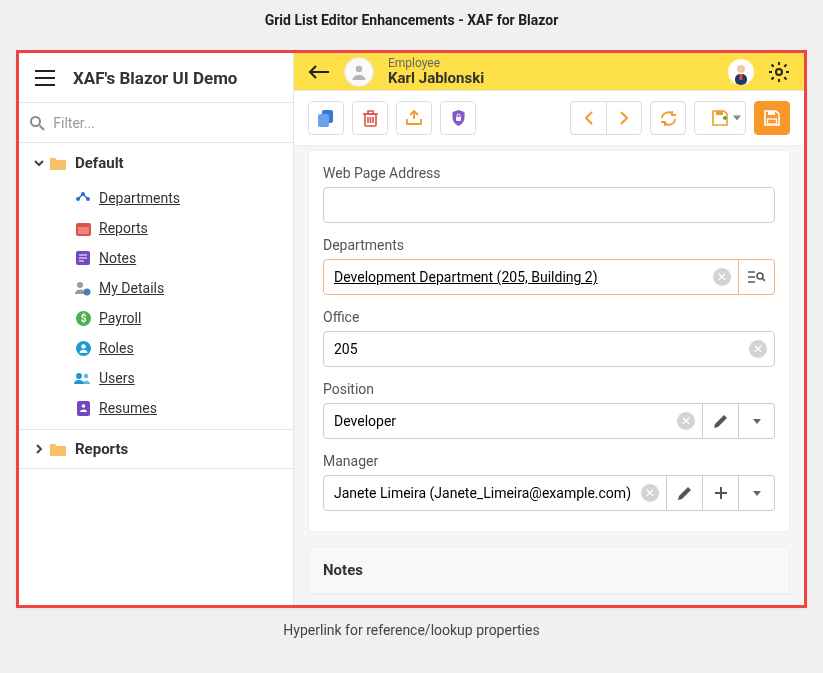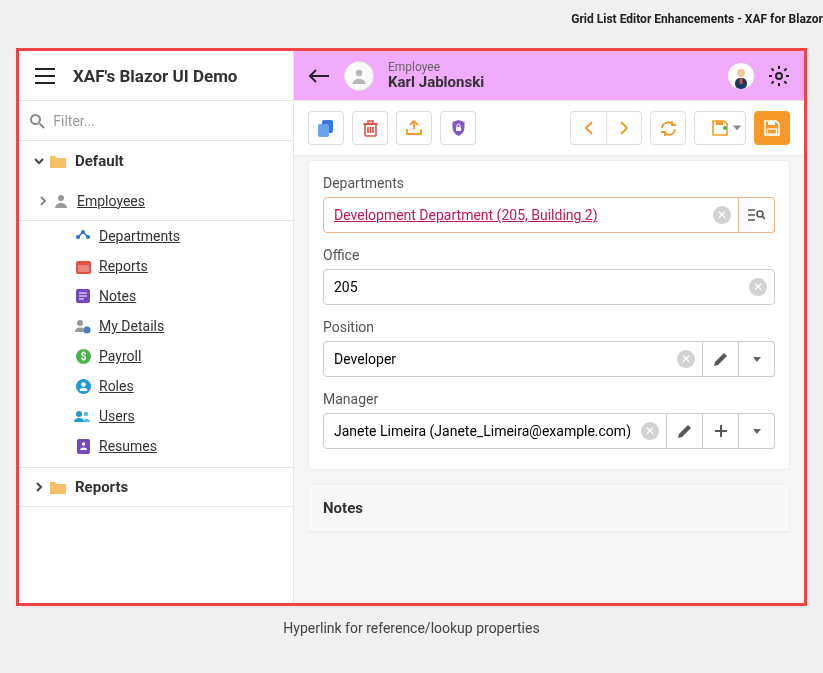--- a/index.html
+++ b/index.html
@@ -1,17 +1,17 @@
 <!DOCTYPE html>
 <html><head>
 <meta charset="utf-8">
 <style>
   * { box-sizing: border-box; margin: 0; padding: 0; font-family: -apple-system, BlinkMacSystemFont, "Segoe UI", Roboto, Arial, sans-serif; }
   body { background: #f0f0f0; width: 823px; height: 673px; overflow: hidden; font-size: 14px; color: #333; }
-  .page-title { text-align: right; font-weight: 700; font-size: 12px; padding: 12px 0 22px; color: #202020; }
+  .page-title { text-align: center; font-weight: 700; font-size: 14px; padding: 12px 8px 22px; color: #202020; }
   .app { background: #fff; margin: 0 16px; height: 558px; display: flex; border: 3px solid #ef4444; box-shadow: 0 1px 3px rgba(0,0,0,0.06); }
 
   
   .sidebar { width: 275px; border-right: 1px solid #e5e5e5; display: flex; flex-direction: column; }
   .main { flex: 1; display: flex; flex-direction: column; min-width: 0; background: #f5f5f5; }
 
   .sb-top { display: flex; align-items: center; height: 50px; padding: 0 10px 0 8px; border-bottom: 1px solid #e5e5e5; }
   .hamburger { font-size: 20px; padding: 4px 8px; cursor: pointer; }
   .app-title { font-weight: 700; font-size: 17px; margin-left: 10px; }
 
@@ -29,21 +29,21 @@
   .tree-sep { border-top: 1px solid #e5e5e5; border-bottom: 1px solid #e5e5e5; }
 
   .tree-item { display: flex; align-items: center; height: 30px; padding-left: 54px; cursor: pointer; font-size: 14px; }
   .tree-item .iicon { width: 20px; display: inline-flex; justify-content: center; margin-right: 6px; font-size: 14px; }
   .tree-item .label { text-decoration: underline; }
 
   .emp-row { border-bottom: 1px solid #e5e5e5; }
   .emp-row .chev { color: #888; }
 
   
-  .mh { display: flex; align-items: center; height: 50px; padding: 0 14px; gap: 14px; background: #f0abfc; border-bottom: 1px solid #e5e5e5; }
+  .mh { display: flex; align-items: center; height: 38px; padding: 0 14px; gap: 14px; background: #fde047; border-bottom: 1px solid #e5e5e5; }
   .back { font-size: 20px; cursor: pointer; }
   .avatar-chip { width: 30px; height: 30px; border-radius: 50%; border: 1px solid #e3e3e3; display: flex; align-items: center; justify-content: center; color: #888; background: #fafafa; }
   .crumb .type { font-size: 12px; color: #666; line-height: 1; }
   .crumb .name { font-weight: 700; font-size: 15px; line-height: 1.2; }
   .mh-spacer { flex: 1; }
   .user-avatar { width: 26px; height: 26px; border-radius: 50%; background: #fff; display: flex; align-items: flex-end; justify-content: center; overflow: hidden; }
   .gear { font-size: 20px; cursor: pointer; }
 
   
   .toolbar { display: flex; align-items: center; padding: 10px 14px; gap: 8px; background: #fff; border-bottom: 1px solid #eee; }
@@ -57,21 +57,21 @@
   .tbtn.split { width: 52px; position: relative; }
   .tbtn.split::after { content: ""; position: absolute; right: 4px; top: 50%; transform: translateY(-50%); border-left: 4px solid transparent; border-right: 4px solid transparent; border-top: 5px solid #888; }
 
   
   .form-scroll { flex: 1; overflow: auto; padding: 4px 14px 0; }
   .card { background: #fff; border: 1px solid #eee; border-radius: 4px; padding: 14px 14px 20px; margin-bottom: 14px; }
   .field { margin-bottom: 14px; }
   .flabel { font-size: 14px; color: #555; margin-bottom: 6px; }
   .input { position: relative; }
   .input input { width: 100%; height: 36px; border: 1px solid #ccc; border-radius: 4px; padding: 0 10px; font-size: 14px; }
-  .input.link input { color: #be185d; text-decoration: underline; border-color: #f5b38a; background: #fff; }
+  .input.link input { color: #000000; text-decoration: underline; border-color: #f5b38a; background: #fff; }
   .input .clear { position: absolute; right: 8px; top: 50%; transform: translateY(-50%); width: 18px; height: 18px; border-radius: 50%; background: #d3d3d3; color: #fff; font-size: 12px; display: flex; align-items: center; justify-content: center; cursor: pointer; }
 
   .combo { display: flex; }
   .combo .input { flex: 1; }
   .cbtn { width: 36px; height: 36px; border: 1px solid #ccc; border-left: none; display: inline-flex; align-items: center; justify-content: center; cursor: pointer; background: #fff; color: #555; }
   .combo .input input { border-top-right-radius: 0; border-bottom-right-radius: 0; }
   .combo.many .input input { border-top-right-radius: 0; border-bottom-right-radius: 0; }
   .cbtn:last-child { border-top-right-radius: 4px; border-bottom-right-radius: 4px; }
   .cbtn.search { position: relative; }
   .cbtn .caret { border-left: 4px solid transparent; border-right: 4px solid transparent; border-top: 5px solid #666; }
@@ -131,34 +131,20 @@
             </svg>
         </span>
         <span class="folder">
           <svg width="18" height="14" viewBox="0 0 18 14">
               <path d="M1 2h5l2 2h9v9a1 1 0 0 1-1 1H1z" fill="#f7c066"></path>
             </svg>
         </span>
         <span class="label">Default</span>
       </div>
 
-      <div class="tree-group sub emp-row" style="padding-left:14px;">
-        <span class="chev">
-          <svg width="12" height="12" viewBox="0 0 12 12">
-              <path d="M4 2l4 4-4 4" fill="none" stroke="#888" stroke-width="2"></path>
-            </svg>
-        </span>
-        <span class="folder" style="color:#8a8a8a;">
-          <svg width="16" height="16" viewBox="0 0 16 16">
-              <circle cx="8" cy="5" r="3" fill="#9a9a9a"></circle>
-              <path d="M2 15c0-3 3-5 6-5s6 2 6 5" fill="#9a9a9a"></path>
-            </svg>
-        </span>
-        <span class="label">Employees</span>
-      </div>
 
       <div class="tree-item">
         <span class="iicon c-blue">
             <svg width="16" height="14" viewBox="0 0 16 14">
               <circle cx="3" cy="8" r="2" fill="currentColor"></circle>
               <circle cx="13" cy="8" r="2" fill="currentColor"></circle>
               <circle cx="8" cy="3" r="2" fill="currentColor"></circle>
               <path d="M3 8L8 3 13 8" stroke="currentColor" stroke-width="1.5" fill="none"></path>
             </svg>
           </span>
@@ -339,20 +325,26 @@
             <path d="M1 1h11l3 3v11H1z" fill="none" stroke="#fff" stroke-width="1.6"></path>
             <rect x="4" y="1" width="7" height="4" fill="#fff"></rect>
             <rect x="3.5" y="9" width="9" height="5" fill="none" stroke="#fff" stroke-width="1.3"></rect>
           </svg>
         </div>
     </div>
 
     <div class="form-scroll">
       <div class="card">
 
+        <div class="field">
+          <div class="flabel">Web Page Address</div>
+          <div class="input">
+            <input type="text" value="" style="">
+          </div>
+        </div>
 
         <div class="field">
           <div class="flabel">Departments</div>
           <div class="combo link">
             <div class="input link">
               <input type="text" style="padding-right: 30px;" value="Development Department (205, Building 2)">
               <span class="clear">✕</span>
             </div>
             <div class="cbtn search">
               <svg width="17" height="15" viewBox="0 0 17 15">

